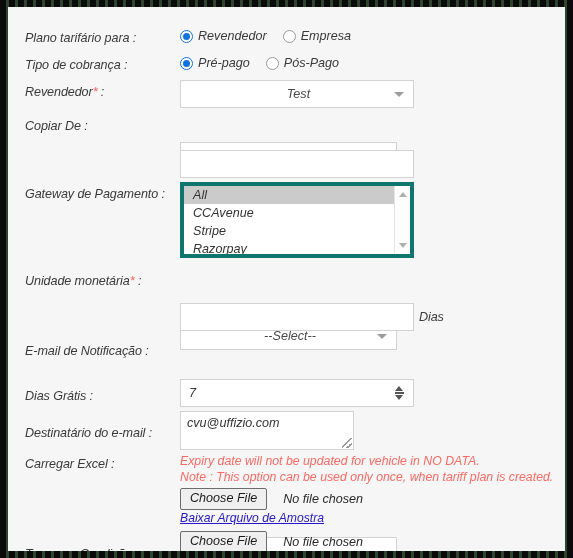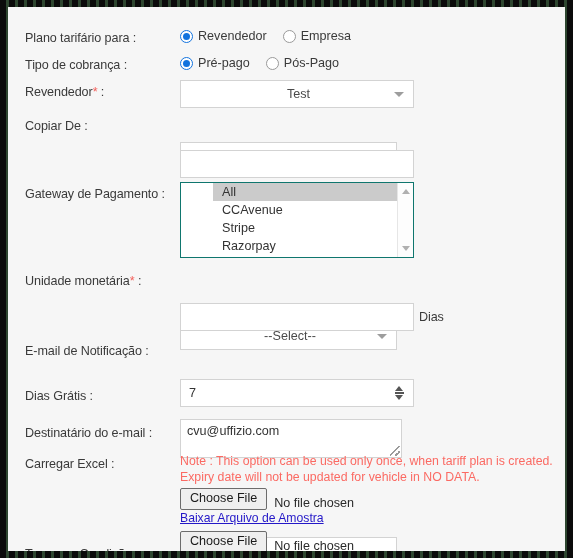--- a/index.html
+++ b/index.html
@@ -16,20 +16,21 @@
   #frame {
     position: absolute;
     left: 0; top: 0;
     width: 573px;
     height: 558px;
     box-sizing: border-box;
     background:
       repeating-linear-gradient(to right, #0b0b0b 0px, #0b0b0b 6px, #2e4630 6px, #2e4630 9px),
       #141914;
     padding: 7px 8px 7px 8px;
+    font-style: italic;
   }
   #page {
     position: relative;
     width: 100%;
     height: 100%;
     box-sizing: border-box;
     background: #f6f6f6;
     overflow: hidden;
   }
   .label {
@@ -132,25 +133,24 @@
     position: absolute;
     right: 1px; bottom: 1px;
     width: 10px; height: 10px;
     background:
       linear-gradient(135deg, transparent 0 42%, #9a9a9a 42% 54%, transparent 54% 70%, #9a9a9a 70% 82%, transparent 82%);
   }
 
   
   .listbox {
     box-sizing: border-box;
-    border: 1px solid #0f766e;
+    border: 4px solid #0f766e;
     background: #fff;
     display: flex;
     overflow: hidden;
-    padding-left: 32px;
   }
   .listbox .opts {
     flex: 1 1 auto;
     padding: 0;
   }
   .listbox .opt {
     font-size: 12.6px;
     color: #333;
     height: 18px;
     line-height: 18px;
@@ -204,22 +204,22 @@
   .note {
     font-size: 12.3px;
     color: #fb6a63;
     line-height: 15.5px;
     white-space: nowrap;
   }
 
   
   .fileinput {
     display: flex;
-    align-items: flex-end;
-    gap: 7px;
+    align-items: center;
+    gap: 16px;
   }
   .choose-btn {
     box-sizing: border-box;
     border: 1px solid #6c6c6c;
     background: #efefef;
     border-radius: 2px;
     font-size: 12.6px;
     color: #1b1b1b;
     padding: 2px 9px 3px 9px;
     line-height: 15px;
@@ -305,21 +305,21 @@
     <span>--Select--</span>
     <span class="arrow"></span>
   </div>
 
   <div class="ctl input" style="left:172px; top:296px; width:234px">
     <span></span>
   </div>
   <div class="label" style="left:411px; top:303px">Dias</div>
 
   <div class="label" style="top:337px">E-mail de Notificação :</div>
-  <div class="ctl textarea" style="left:172px; top:328px; width:222px; height:39px">
+  <div class="ctl textarea" style="left:172px; top:320px; width:174px; height:39px">
     <span>cvu@uffizio.com</span>
     <span class="resize-grip"></span>
   </div>
 
   <div class="label" style="top:382px">Dias Grátis :</div>
   <div class="ctl input" style="left:172px; top:372px; width:234px; position:absolute">
     <span>7</span>
     <span class="stepper-arrows">
       <span class="up"></span>
       <span class="bar"></span>
@@ -328,22 +328,22 @@
   </div>
 
   <div class="label" style="top:419px">Destinatário do e-mail :</div>
   <div class="ctl textarea" style="left:172px; top:407px; width:217px; height:39px">
     <span></span>
     
   </div>
 
   <div class="label" style="top:450px">Carregar Excel :</div>
   <div class="ctl note" style="left:172px; top:447px">
+    <div>Expiry date will not be updated for vehicle in NO DATA.</div>
     <div>Note : This option can be used only once, when tariff plan is created.</div>
-    <div>Expiry date will not be updated for vehicle in NO DATA.</div>
   </div>
   <div class="ctl fileinput" style="left:172px; top:481px">
     <span class="choose-btn">Choose File</span>
     <span class="file-status">No file chosen</span>
   </div>
   <a class="ctl link" style="left:172px; top:504px" href="#">Baixar Arquivo de Amostra</a>
 
   <div class="label" style="top:540px">Termos e Condições :</div>
   <div class="ctl fileinput" style="left:172px; top:524px">
     <span class="choose-btn">Choose File</span>

